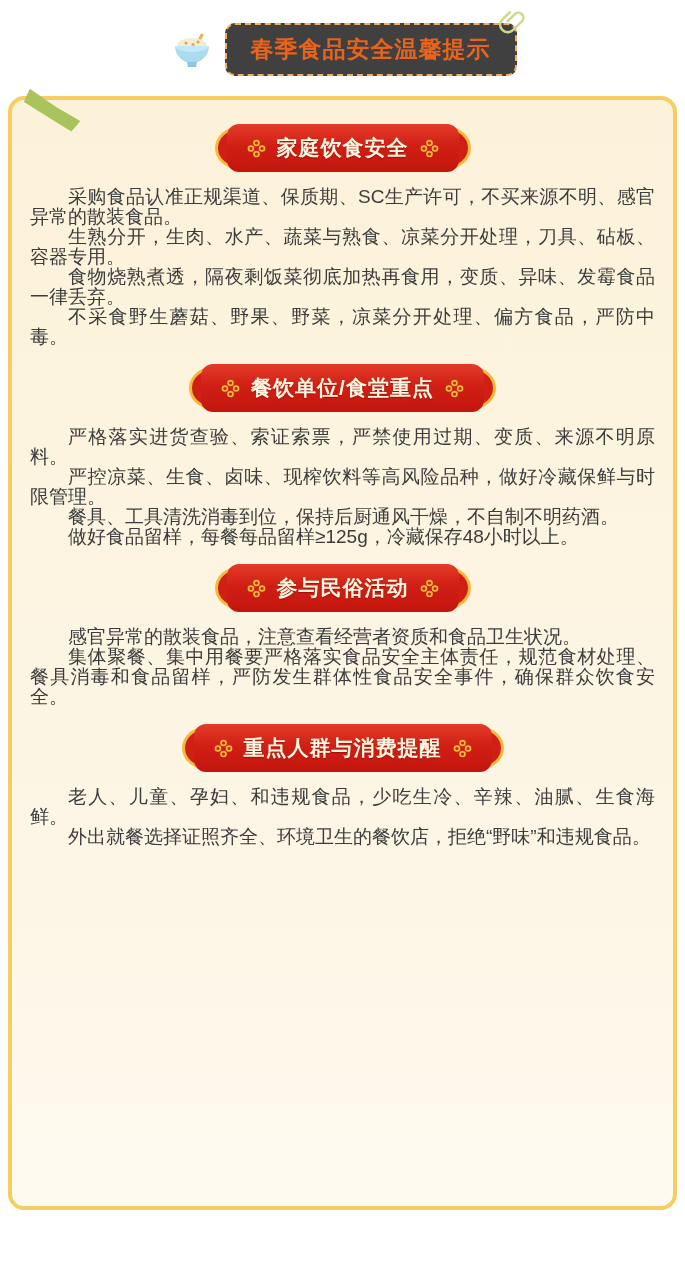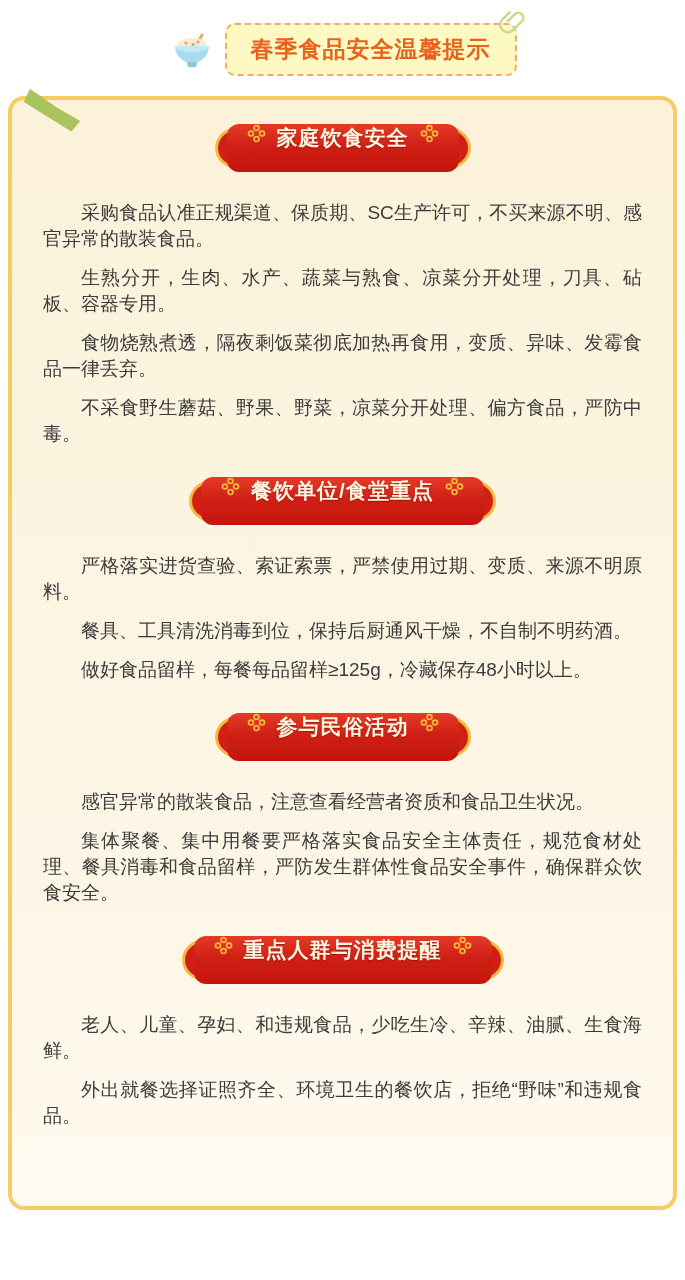--- a/index.html
+++ b/index.html
@@ -9,21 +9,21 @@
     font-family:"Liberation Sans","DejaVu Sans",sans-serif;
     overflow:hidden;
   }
   
   .page-header{
     display:flex;justify-content:center;align-items:center;gap:10px;
     padding-top:24px;height:74px;box-sizing:border-box;position:relative;
   }
   .title-box{
     position:relative;
-    border:2px dashed #f0ae62;background:#fef9c3;border-radius:10px;
+    border:2px dashed #f0ae62;background:#404040;border-radius:10px;
     padding:9px 24px;
     font-family:Liberation Serif, serif;
   }
   .title-box .page-title{
     color:#e8631b;font-weight:bold;font-size:23px;letter-spacing:1px;
   }
   .paperclip{
     position:absolute;top:-17px;right:-13px;transform:rotate(46deg);
     line-height:0;
   }
@@ -47,33 +47,33 @@
   
   .banner{position:relative;width:fit-content;margin:14px auto 10px;}
   .lobe{
     position:absolute;top:3px;height:calc(100% - 6px);width:46px;
     border-radius:50%;background:#d02015;border:3px solid #f6b93c;
     box-sizing:border-box;
   }
   .lobe.left{left:-12px;}
   .lobe.right{right:-12px;}
   .banner-core{
-    position:relative;display:flex;gap:11px;
+    position:relative;display:flex;align-items:center;gap:11px;
     background:linear-gradient(180deg,#e43b28 0%,#d02015 45%,#c4150d 100%);
     border-radius:12px;height:48px;padding:0 20px;
   }
   .banner-core .section-title{
     color:#fff6e0;font-weight:bold;font-size:21px;letter-spacing:1px;
     text-shadow:0 1px 1px rgba(120,0,0,.5);
   }
   .knot{line-height:0;}
   
   .section-body{padding:5px 10px 3px;}
   .para{
-    margin:13px;text-indent:2em;font-size:19px;line-height:26px;
+    margin:0;text-indent:2em;font-size:19px;line-height:20px;
     color:#3c3c3c;text-align:justify;
   }
 </style>
 </head>
 <body>
 
 <div class="page-header">
   <span class="bowl">
     <svg width="46" height="40" viewBox="0 0 46 40">
       <line x1="33" y1="4" x2="27" y2="15" stroke="#e3b457" stroke-width="3" stroke-linecap="round"></line>
@@ -150,20 +150,21 @@
             <circle cx="12" cy="5" r="3.1"></circle>
               <circle cx="12" cy="19" r="3.1"></circle>
             <circle cx="5" cy="12" r="3.1"></circle>
               <circle cx="19" cy="12" r="3.1"></circle>
           </svg>
         </span>
       </span>
     </div>
     <div class="section-body">
       <p class="para">严格落实进货查验、索证索票，严禁使用过期、变质、来源不明原料。</p>
+      <p class="para">严控凉菜、生食、卤味、现榨饮料等高风险品种，做好冷藏保鲜与时限管理。</p>
       <p class="para">餐具、工具清洗消毒到位，保持后厨通风干燥，不自制不明药酒。</p>
       <p class="para">做好食品留样，每餐每品留样≥125g，冷藏保存48小时以上。</p>
     </div>
   </div>
 
   <div>
     <div class="banner">
       <span class="lobe left"></span>
       <span class="lobe right"></span>
       <span class="banner-core">

